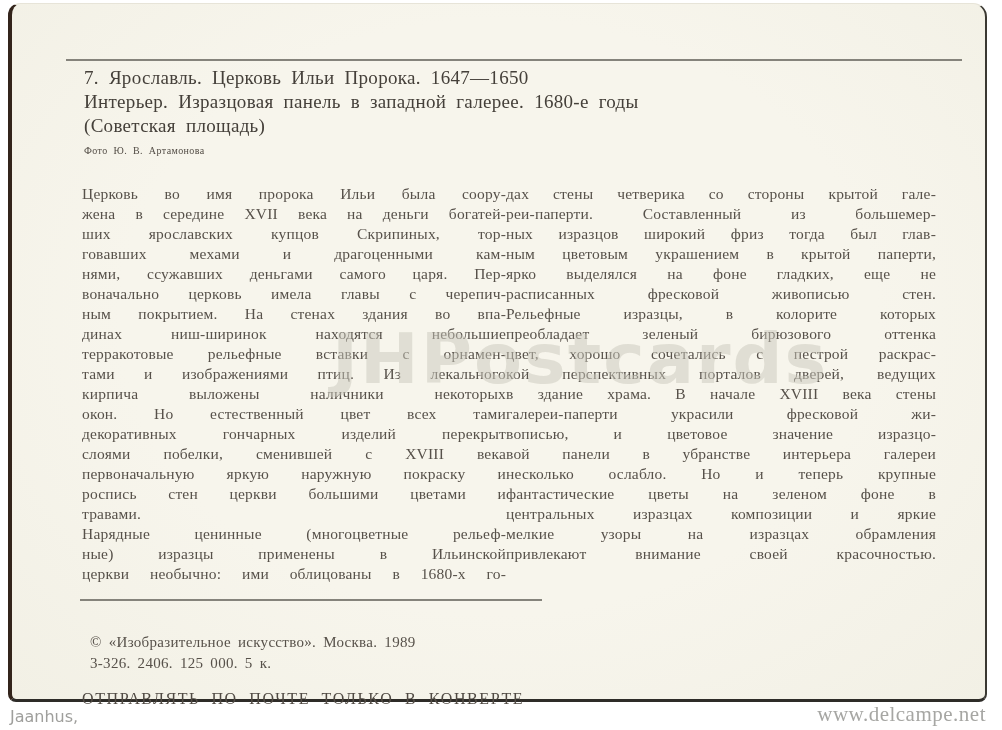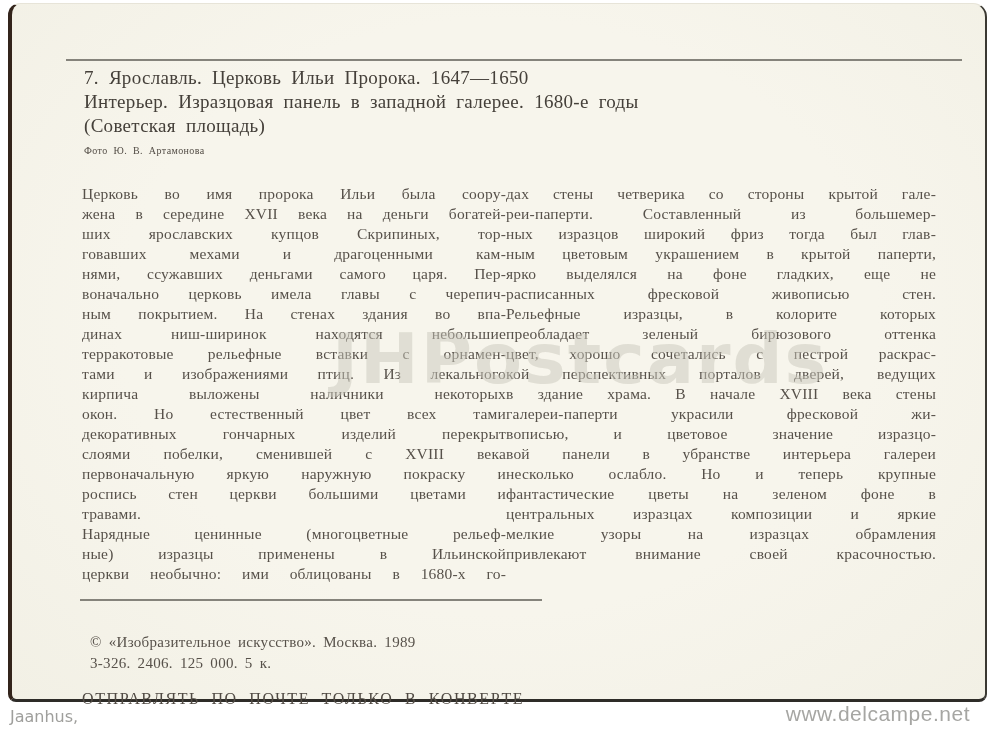--- a/index.html
+++ b/index.html
@@ -43,22 +43,22 @@
     position:absolute;left:332px;top:318px;
     font-family:"DejaVu Sans", sans-serif;font-weight:700;font-size:70px;
     color:rgba(202,199,188,0.5);letter-spacing:2px;
     pointer-events:none;user-select:none;
   }
   .footer-left{
     position:absolute;left:10px;top:707px;
     font-family:"DejaVu Sans", sans-serif;font-size:16px;color:#9f9f9c;
   }
   .footer-right{
-    position:absolute;right:32px;top:702px;
-    font-family:Liberation Sans, sans-serif;font-size:21px;color:#a6a6a3;
+    position:absolute;right:16px;top:702px;
+    font-family:Liberation Serif, serif;font-size:21px;color:#a6a6a3;
     letter-spacing:0.5px;
   }
 </style>
 </head>
 <body>
 
 <div class="card">
   <div class="rule rule-top"></div>
 
   <div class="title-block">

